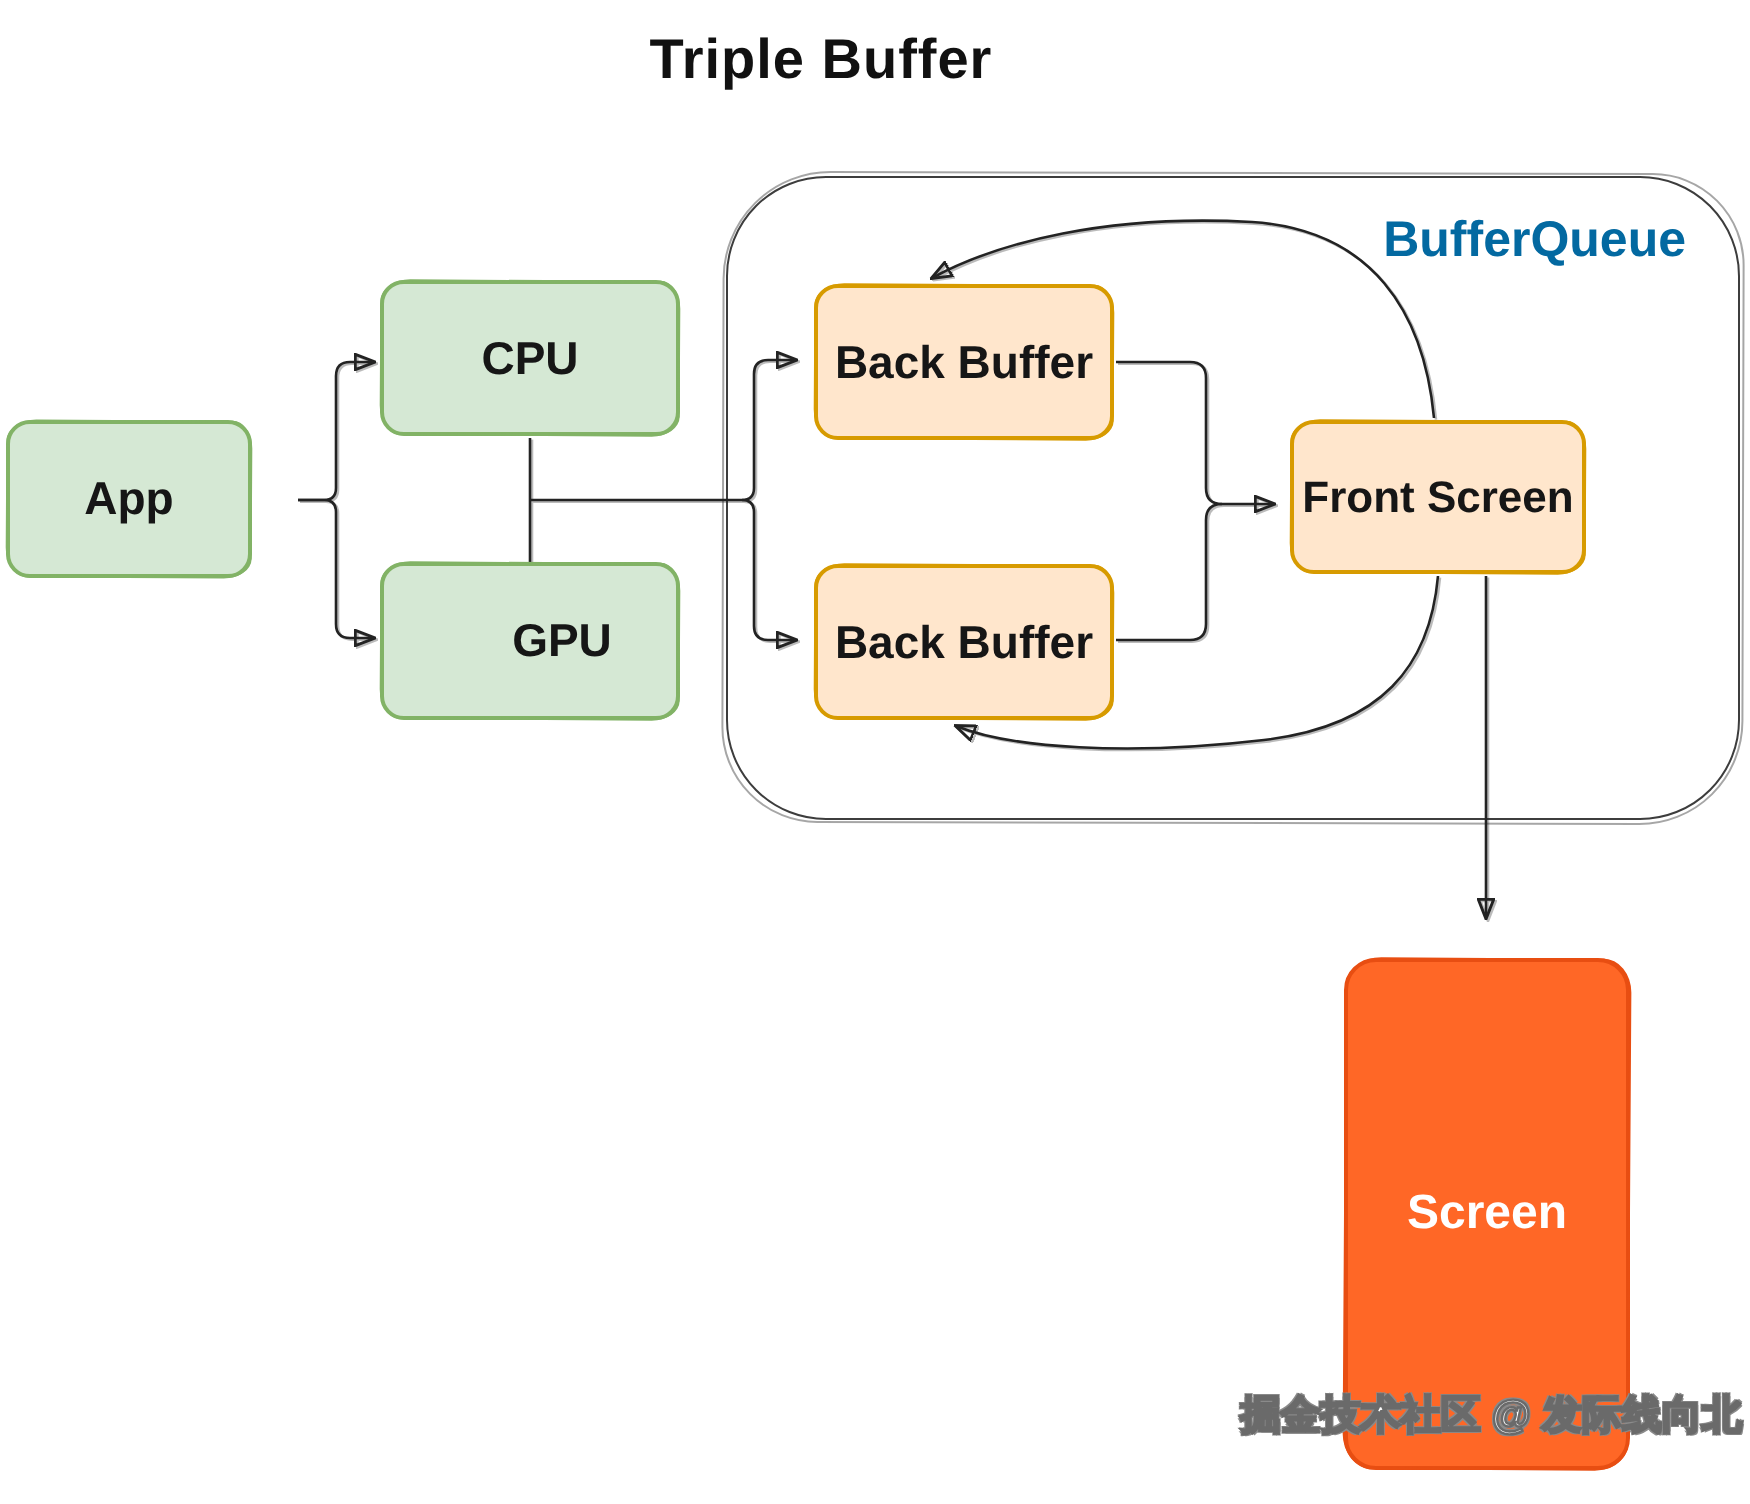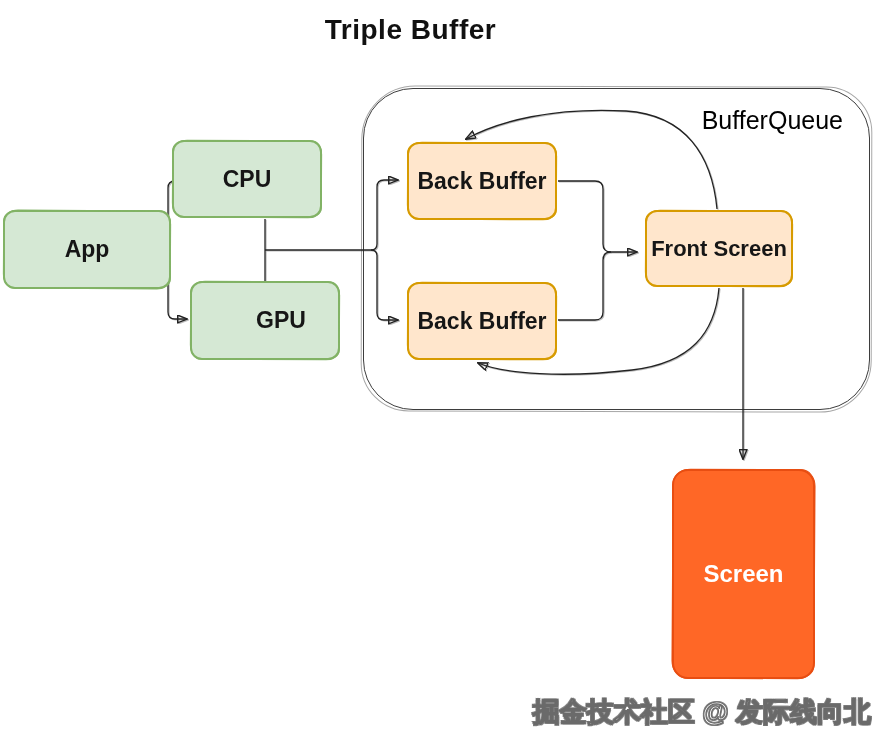--- a/index.html
+++ b/index.html
@@ -53,22 +53,22 @@
     inset: -3px;
     border: 1px solid rgba(0,0,0,0.35);
     border-radius: 54px 46px 52px 48px;
     transform: rotate(0.15deg);
     pointer-events: none;
   }
   .bq-label {
     position: absolute;
     top: 17px; right: 26px;
     font-size: 25px;
-    font-weight: 400;
-    color: #000000;
+    font-weight: 700;
+    color: #0369a1;
   }
   
   .node {
     position: absolute;
     display: flex;
     align-items: center;
     justify-content: center;
     border-radius: 12px;
     font-size: 23px;
     font-weight: 700;
@@ -89,32 +89,32 @@
   }
   .node.green  { --fill: #d5e8d4; --stroke: #82b366; }
   .node.orange { --fill: #ffe6cc; --stroke: #d79b00; }
   .node.screen {
     --fill: #ff6726; --stroke: #e84e12;
     color: #ffffff;
     font-size: 24px;
     border-radius: 16px;
   }
   .node.screen::after { border-radius: 18px 14px 17px 15px / 15px 17px 14px 18px; }
-  .node-app   { left: 3px;   top: 210px; width: 168px; height: 79px; }
-  .node-cpu   { left: 172px; top: 140px; width: 150px; height: 78px; }
+  .node-app   { left: 3px;   top: 210px; width: 123px; height: 79px; }
+  .node-cpu   { left: 190px; top: 140px; width: 150px; height: 78px; }
   .node-gpu   { left: 190px; top: 281px; width: 150px; height: 79px; padding-left: 32px; }
   .node-bbt   { left: 407px; top: 142px; width: 150px; height: 78px; }
   .node-bbb   { left: 407px; top: 282px; width: 150px; height: 78px; }
   .node-front { left: 645px; top: 210px; width: 148px; height: 77px; font-size: 22px; }
-  .node-screen{ left: 672px; top: 469px; width: 143px; height: 210px; }
+  .node-screen{ left: 672px; top: 479px; width: 143px; height: 256px; }
   .watermark {
     position: absolute;
     top: 694px;
     right: 4px;
-    font-size: 27px;
+    font-size: 20px;
     font-weight: 700;
     color: #ffffff;
     -webkit-text-stroke: 1.2px #6a6a6a;
     text-shadow:
       -1px -1px 0 #8a8a8a,
        1px -1px 0 #8a8a8a,
       -1px  1px 0 #8a8a8a,
        1px  1px 0 #8a8a8a;
     z-index: 6;
     white-space: nowrap;

